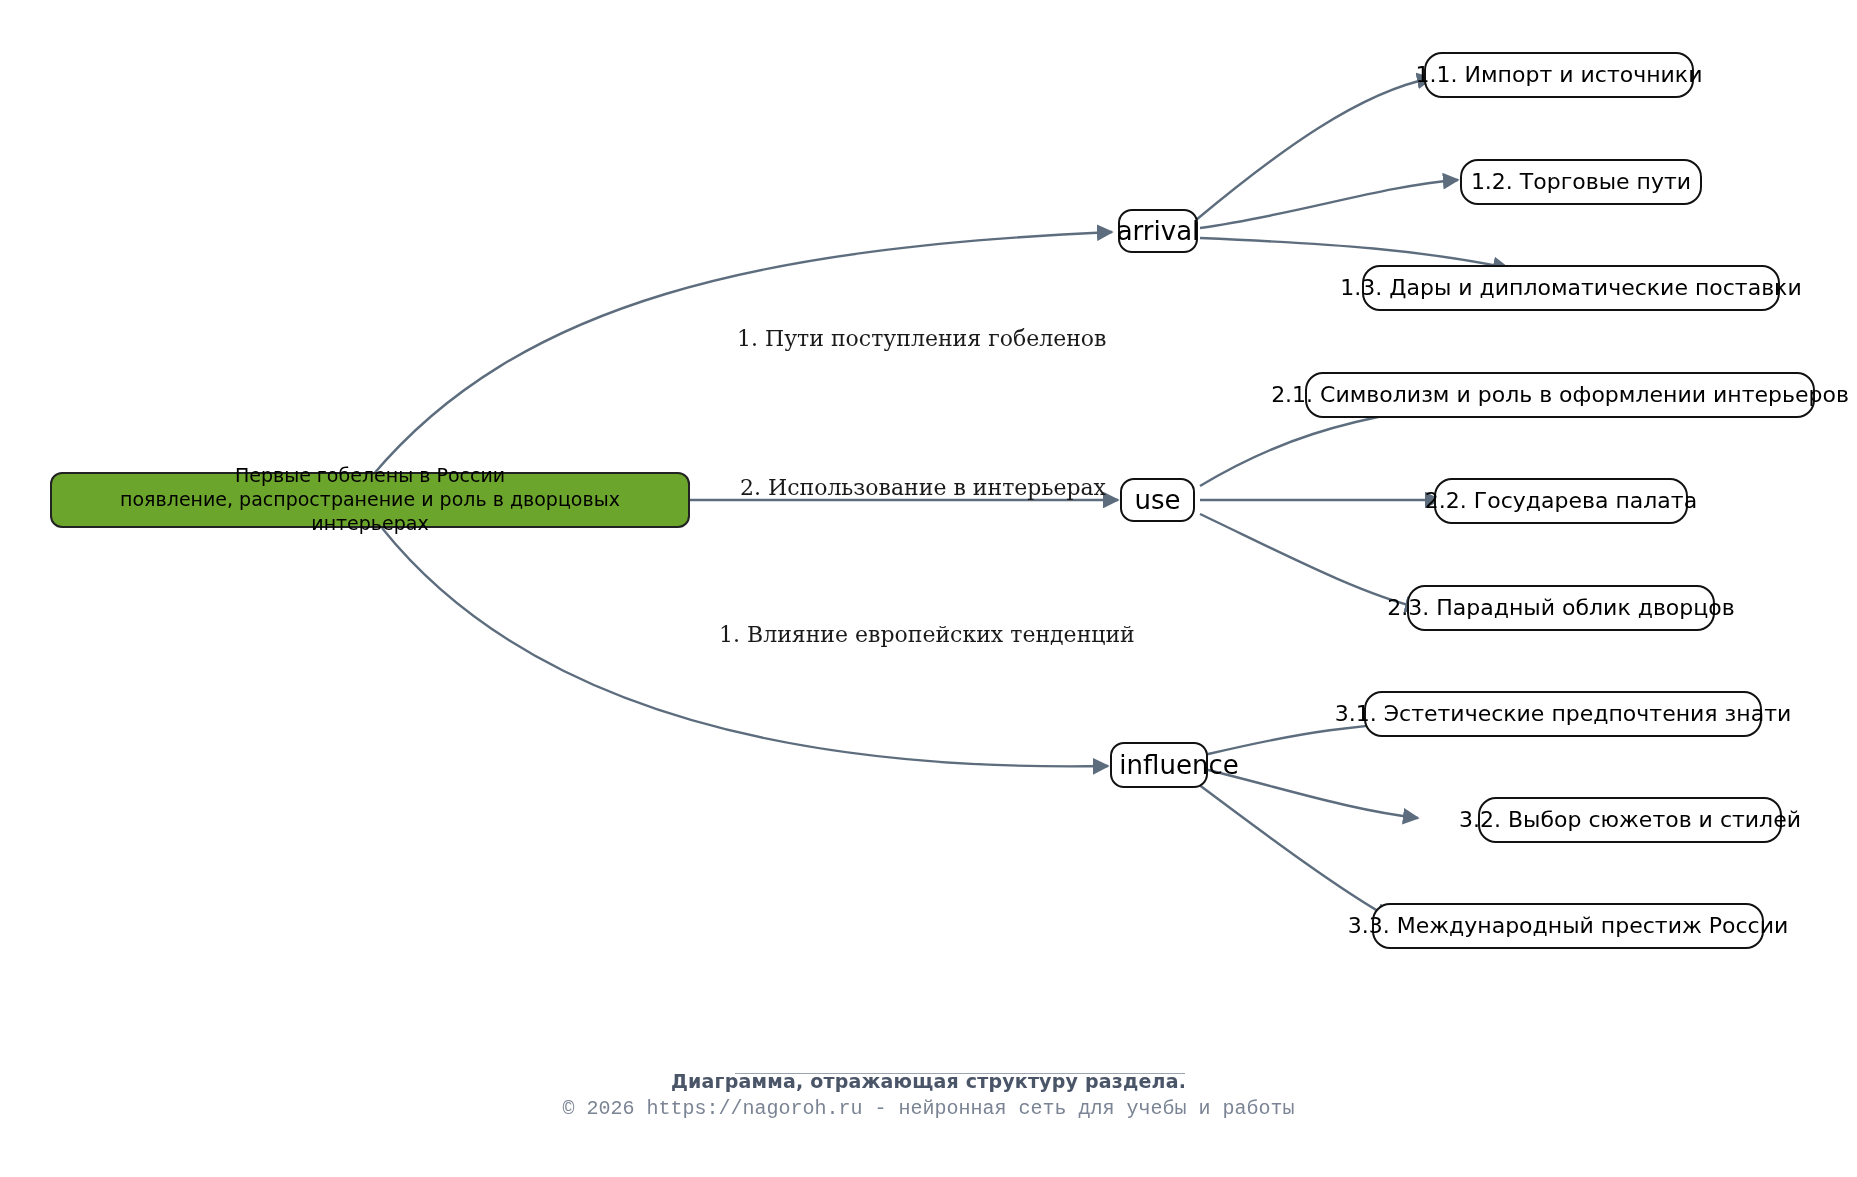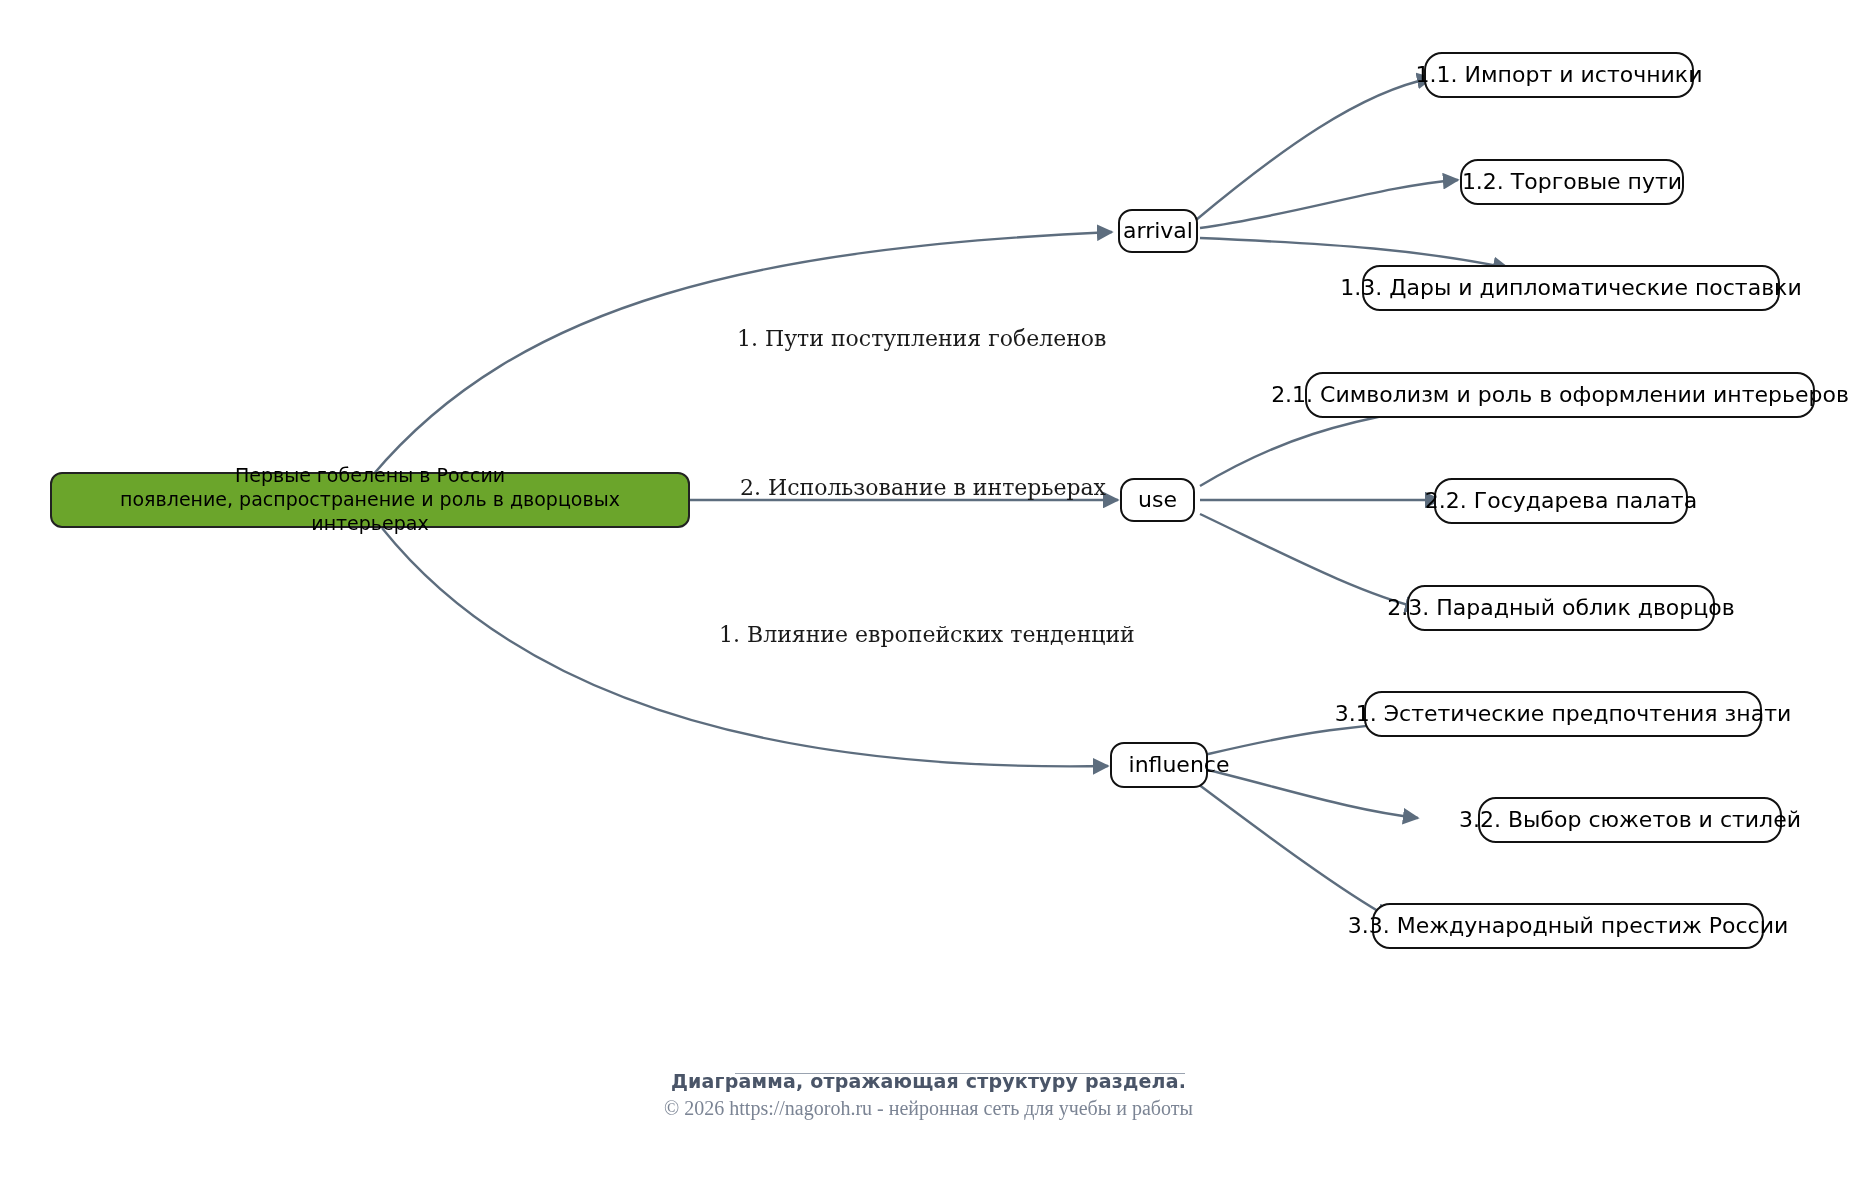--- a/index.html
+++ b/index.html
@@ -48,21 +48,21 @@
     border-radius: 12px;
     font-size: 19px;
     color: #000000;
     flex-direction: column;
     white-space: normal;
     padding: 12px 10px;
   }
   .node-root .line1 { display: block; }
   .node-root .line2 { display: block; }
   .node-branch {
-    font-size: 22px;
+    font-size: 26px;
     border-radius: 14px;
   }
   .node-leaf {
     font-size: 22px;
     border-radius: 18px;
     padding: 2px 16px;
   }
   .edge-label {
     position: absolute;
     font-family: "DejaVu Serif", serif;
@@ -84,21 +84,21 @@
   .caption-rule {
     position: absolute;
     height: 1px;
     background: #9aa3b0;
   }
   .footer {
     position: absolute;
     left: 0;
     width: 1857px;
     text-align: center;
-    font-family: Liberation Serif, serif;
+    font-family: Liberation Mono, monospace;
     font-size: 20px;
     color: #7b8494;
   }
 </style>
 </head>
 <body>
 
 <div id="canvas">
 
   <svg class="edges" viewBox="0 0 1857 1177" xmlns="http://www.w3.org/2000/svg">
@@ -143,21 +143,21 @@
   </div>
 
   <div class="node node-branch" style="left:1110px; top:742px; width:98px; height:46px;padding-left:40px;">
     <span>influence</span>
   </div>
 
   <div class="node node-leaf" style="left:1424px; top:52px; width:270px; height:46px;">
     <span>1.1. Импорт и источники</span>
   </div>
 
-  <div class="node node-leaf" style="left:1460px; top:159px; width:224px; height:46px;">
+  <div class="node node-leaf" style="left:1460px; top:159px; width:242px; height:46px;">
     <span>1.2. Торговые пути</span>
   </div>
 
   <div class="node node-leaf" style="left:1362px; top:265px; width:418px; height:46px;">
     <span>1.3. Дары и дипломатические поставки</span>
   </div>
 
   <div class="node node-leaf" style="left:1305px; top:372px; width:510px; height:46px;">
     <span>2.1. Символизм и роль в оформлении интерьеров</span>
   </div>

